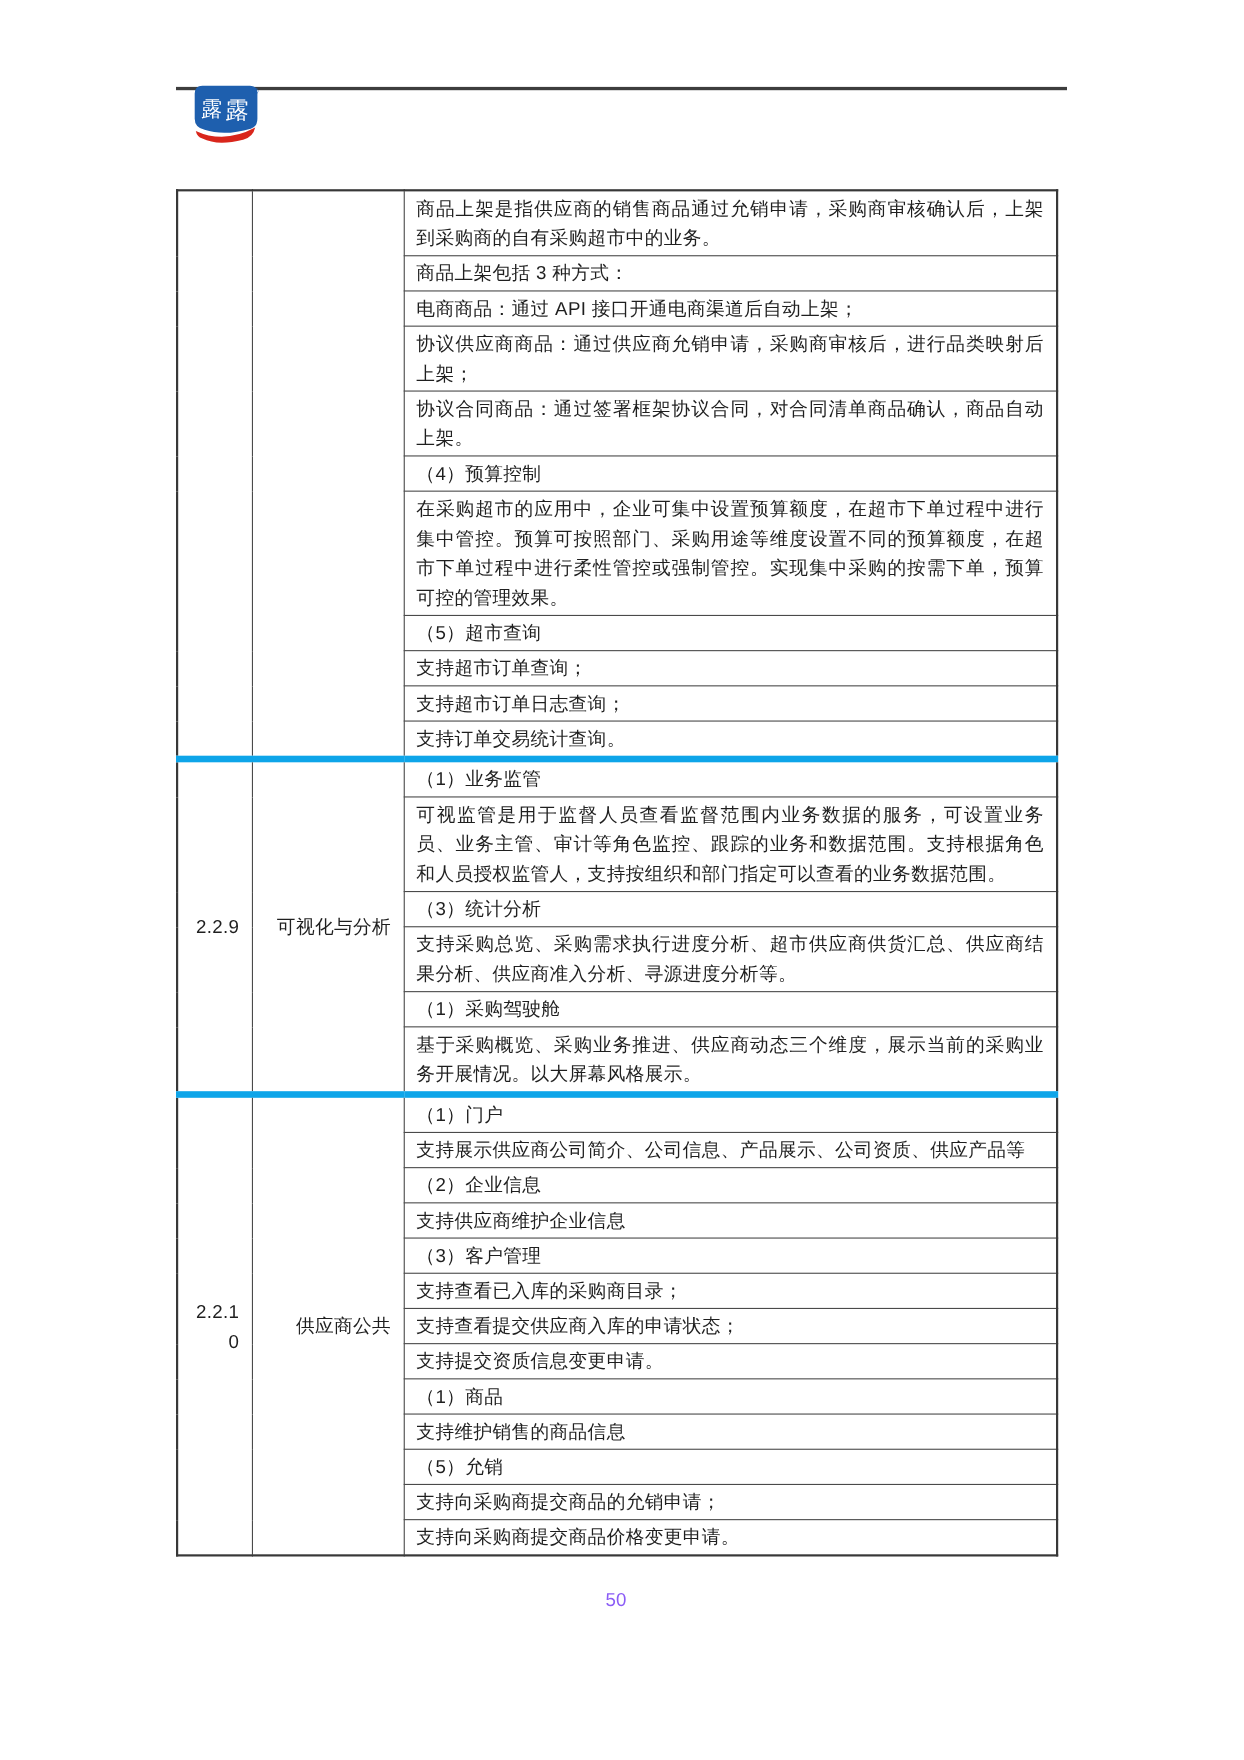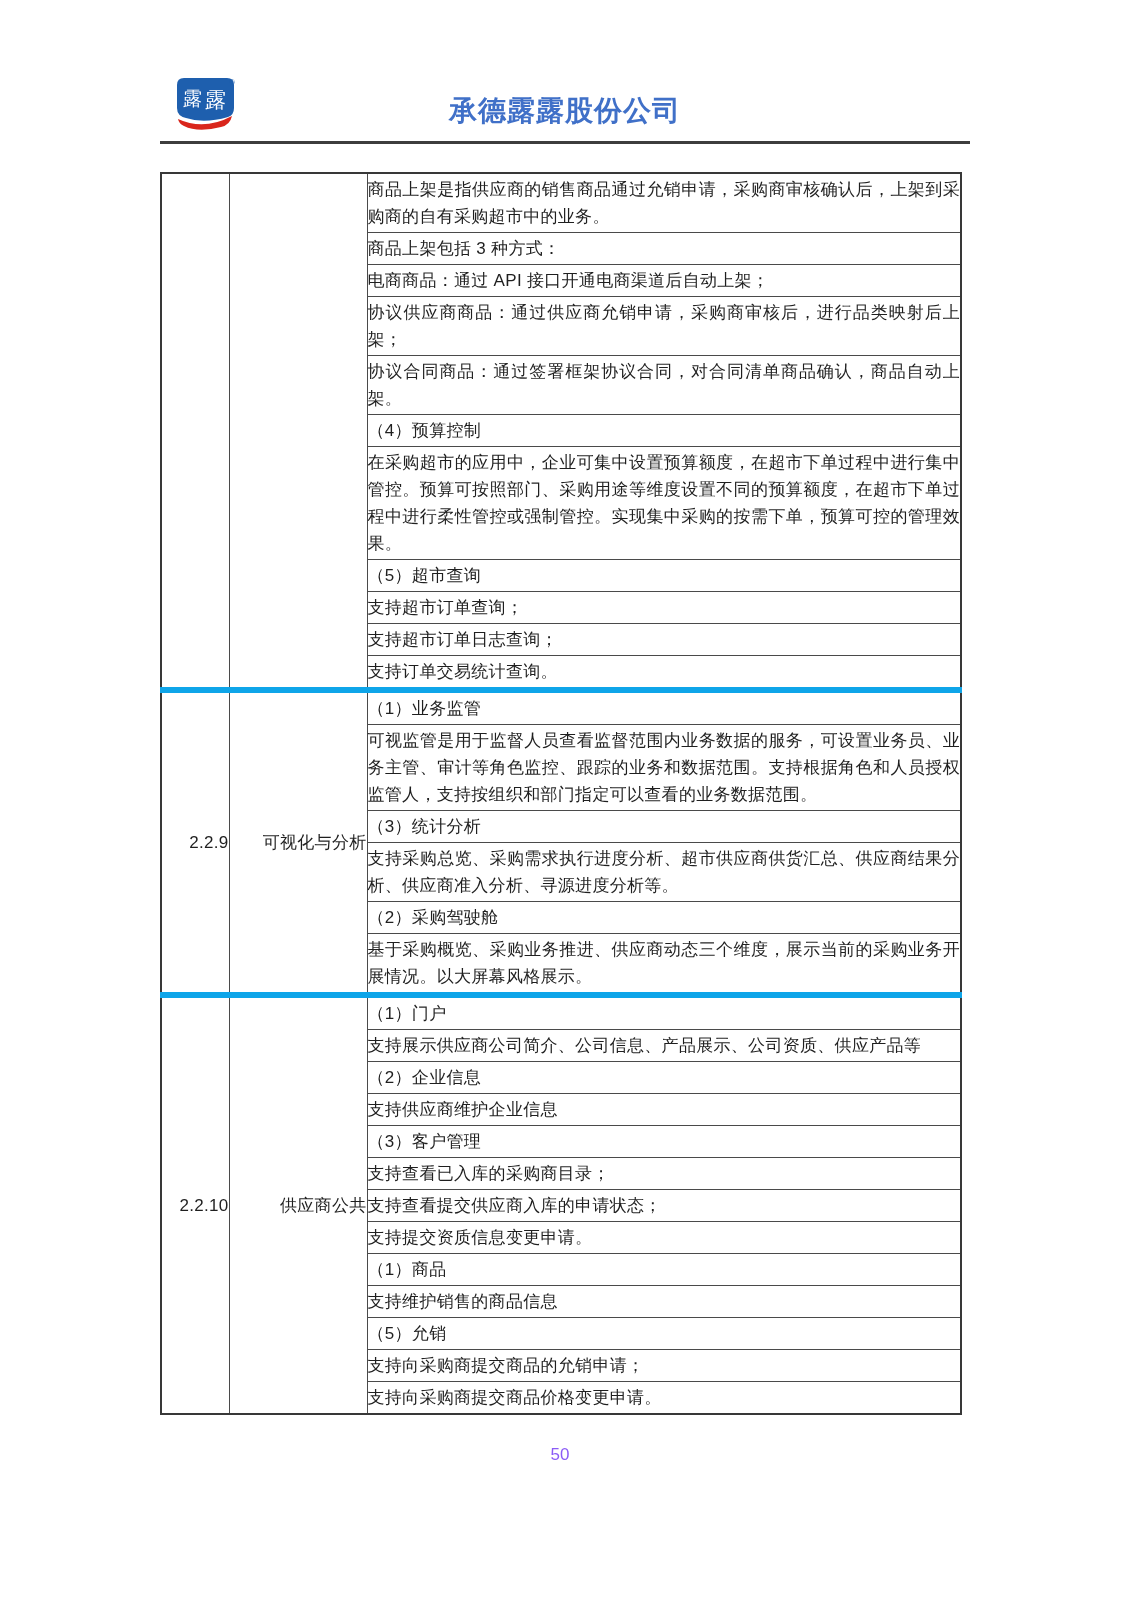--- a/index.html
+++ b/index.html
@@ -23,21 +23,21 @@
   
   .spec-table-wrap { position: absolute; left: 160px; top: 172px; width: 800px; }
   table.spec {
     border-collapse: collapse; table-layout: fixed;
     width: 800px;
     border: 2px solid #383838;
   }
   table.spec td {
     border: 1px solid #4a4a4a;
     font-size: 17px; line-height: 27px; letter-spacing: 0.3px;
-    padding: 2px 0;
+    padding: 2px 11px;
     vertical-align: middle;
     word-break: break-all;
   }
   td.cell-text { text-align: justify; }
   td.cell-id   { text-align: right; padding: 2px 2px; }
   td.cell-name { text-align: right; padding: 2px 4px; }
   tr.sec-start td { border-top: 6px solid #0ea5e9; }
   td.roomy   { padding-top: 12px; padding-bottom: 12px; }
   td.tallish { padding-top: 5px;  padding-bottom: 5px; }
 
@@ -55,21 +55,20 @@
   <div class="header">
     <div class="logo-wrap">
       <svg width="64" height="58" viewBox="0 0 64 58">
         <path d="M8 2 h45 q7 0 7 7 v23 q0 7 -6 9 q-24 7 -42 1 q-9 -2 -9 -10 V9 q0 -7 7 -7 Z" fill="#1E5FAE"></path>
         <text x="9" y="29" font-size="19" fill="#ffffff" font-family="Liberation Sans, DejaVu Sans, sans-serif">露</text>
         <text x="31" y="31" font-size="21" fill="#ffffff" font-family="Liberation Sans, DejaVu Sans, sans-serif">露</text>
         <path d="M4 43 q26 12 54 -3 q-2 9 -11 11 q-23 6 -37 -1 q-5 -2 -6 -7 Z" fill="#D9261C"></path>
         <text x="55" y="9" font-size="8" fill="#1E5FAE">®</text>
       </svg>
     </div>
-    <div class="doc-title">承德露露股份公司</div>
     <div class="header-rule"></div>
   </div>
 
   <div class="spec-table-wrap">
     <table class="spec">
       <colgroup>
         <col style="width:68px">
           <col style="width:138px">
           <col style="width:594px">
       </colgroup>
@@ -119,21 +118,21 @@
         <tr>
             <td class="cell-text roomy">可视监管是用于监督人员查看监督范围内业务数据的服务，可设置业务员、业务主管、审计等角色监控、跟踪的业务和数据范围。支持根据角色和人员授权监管人，支持按组织和部门指定可以查看的业务数据范围。</td>
           </tr>
         <tr>
             <td class="cell-text">（3）统计分析</td>
           </tr>
         <tr>
             <td class="cell-text">支持采购总览、采购需求执行进度分析、超市供应商供货汇总、供应商结果分析、供应商准入分析、寻源进度分析等。</td>
           </tr>
         <tr>
-            <td class="cell-text">（2）采购驾驶舱</td>
+            <td class="cell-text">（1）采购驾驶舱</td>
           </tr>
         <tr>
             <td class="cell-text">基于采购概览、采购业务推进、供应商动态三个维度，展示当前的采购业务开展情况。以大屏幕风格展示。</td>
           </tr>
 
         <tr class="sec-start">
           <td class="cell-id" rowspan="13">2.2.10</td>
           <td class="cell-name" rowspan="13">供应商公共</td>
           <td class="cell-text tallish">（1）门户</td>
         </tr>

